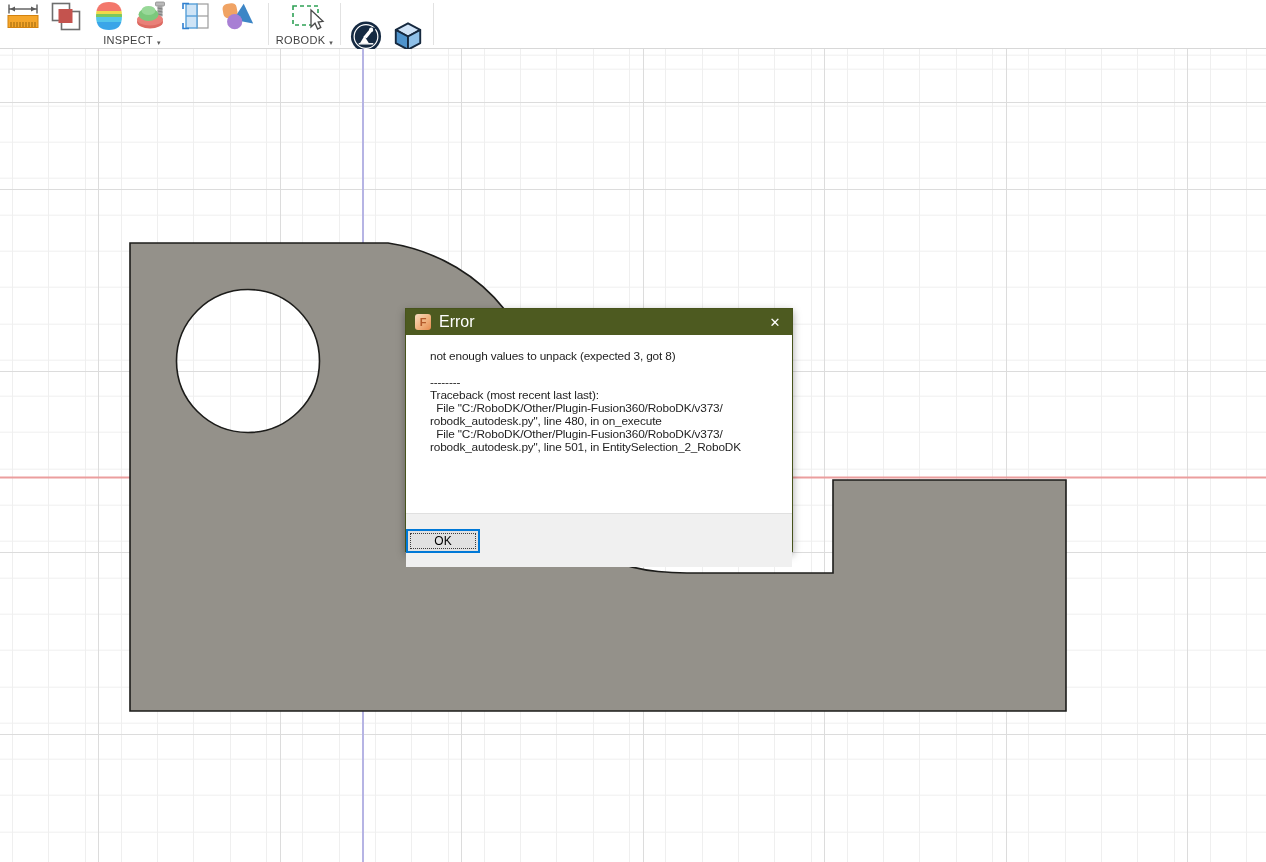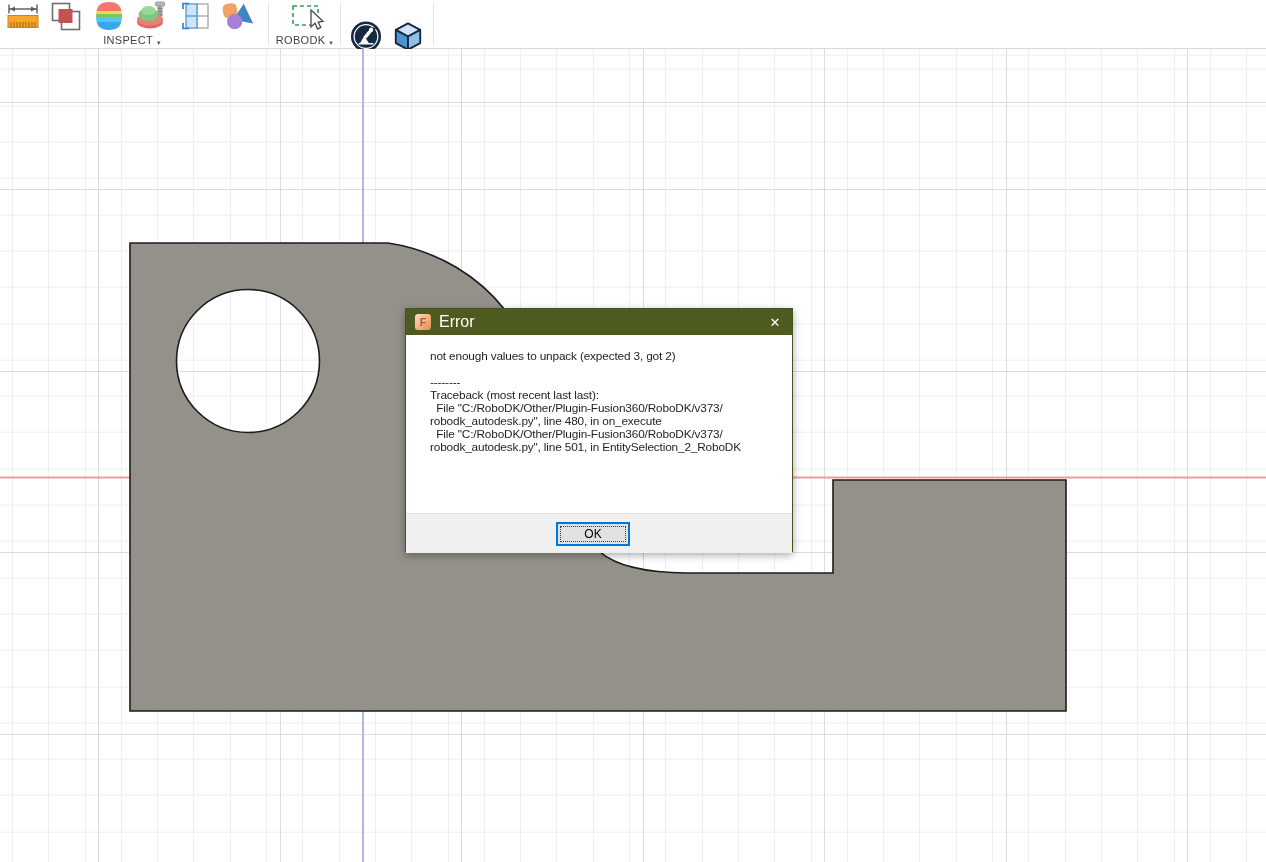--- a/index.html
+++ b/index.html
@@ -61,22 +61,22 @@
   }
   .dlg-content{
     height:178px;box-sizing:border-box;background:#ffffff;
     padding:15px 18px 0 24px;
   }
   .msg-line{
     font-size:11.8px;line-height:13px;min-height:13px;color:#1e1e1e;
     white-space:pre;letter-spacing:-0.15px;
   }
   .dlg-footer{
-    height:40px;background:#f0f0f0;border-top:1px solid #e0e0e0;
-    box-sizing:border-box;display:flex;align-items:center;justify-content:center;
+    height:54px;background:#f0f0f0;border-top:1px solid #e0e0e0;
+    box-sizing:border-box;display:flex;align-items:center;justify-content:flex-start;
     padding-right:12px;
   }
   .ok-btn{
     width:74px;height:24px;box-sizing:border-box;background:#e1e1e1;
     border:2px solid #0078d7;font-size:12px;color:#000;cursor:pointer;
     font-family:"Liberation Sans",sans-serif;
     outline:1px dotted #3c3c3c;outline-offset:-5px;
   }
 </style>
 </head>
@@ -238,21 +238,21 @@
   </svg>
 </div>
 
 <div class="dialog">
   <div class="dlg-titlebar">
     <span class="dlg-appicon">F</span>
     <span class="dlg-title">Error</span>
     <button class="dlg-close">✕</button>
   </div>
   <div class="dlg-content">
-    <div class="msg-line">not enough values to unpack (expected 3, got 2)</div>
+    <div class="msg-line">not enough values to unpack (expected 3, got 8)</div>
     <div class="msg-line"></div>
     <div class="msg-line">--------</div>
     <div class="msg-line">Traceback (most recent last last):</div>
     <div class="msg-line">  File "C:/RoboDK/Other/Plugin-Fusion360/RoboDK/v373/</div>
     <div class="msg-line">robodk_autodesk.py", line 480, in on_execute</div>
     <div class="msg-line">  File "C:/RoboDK/Other/Plugin-Fusion360/RoboDK/v373/</div>
     <div class="msg-line">robodk_autodesk.py", line 501, in EntitySelection_2_RoboDK</div>
   </div>
   <div class="dlg-footer">
     <button class="ok-btn">OK</button>

